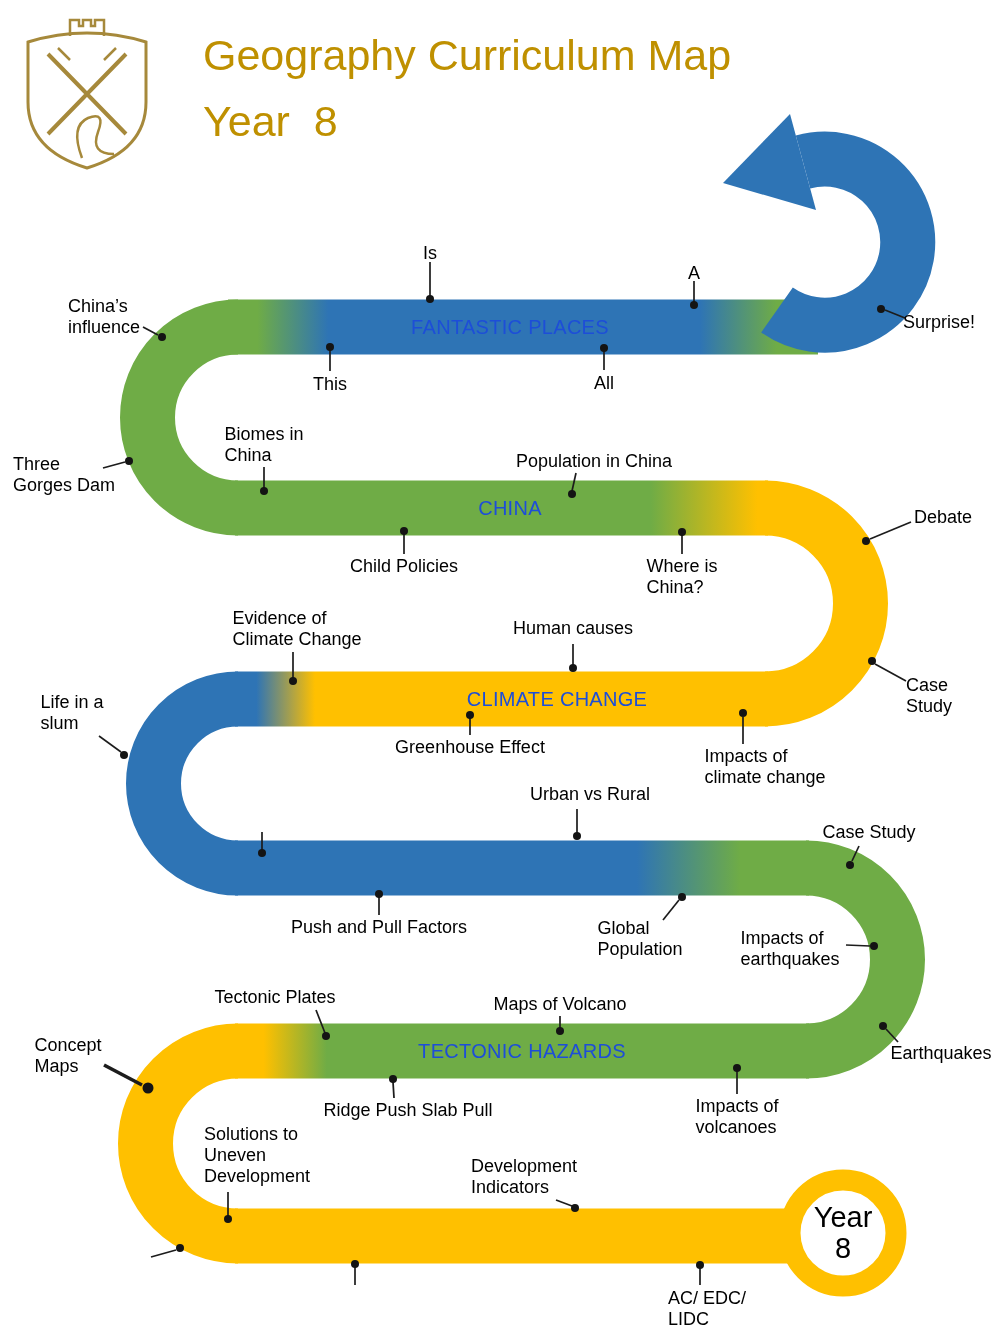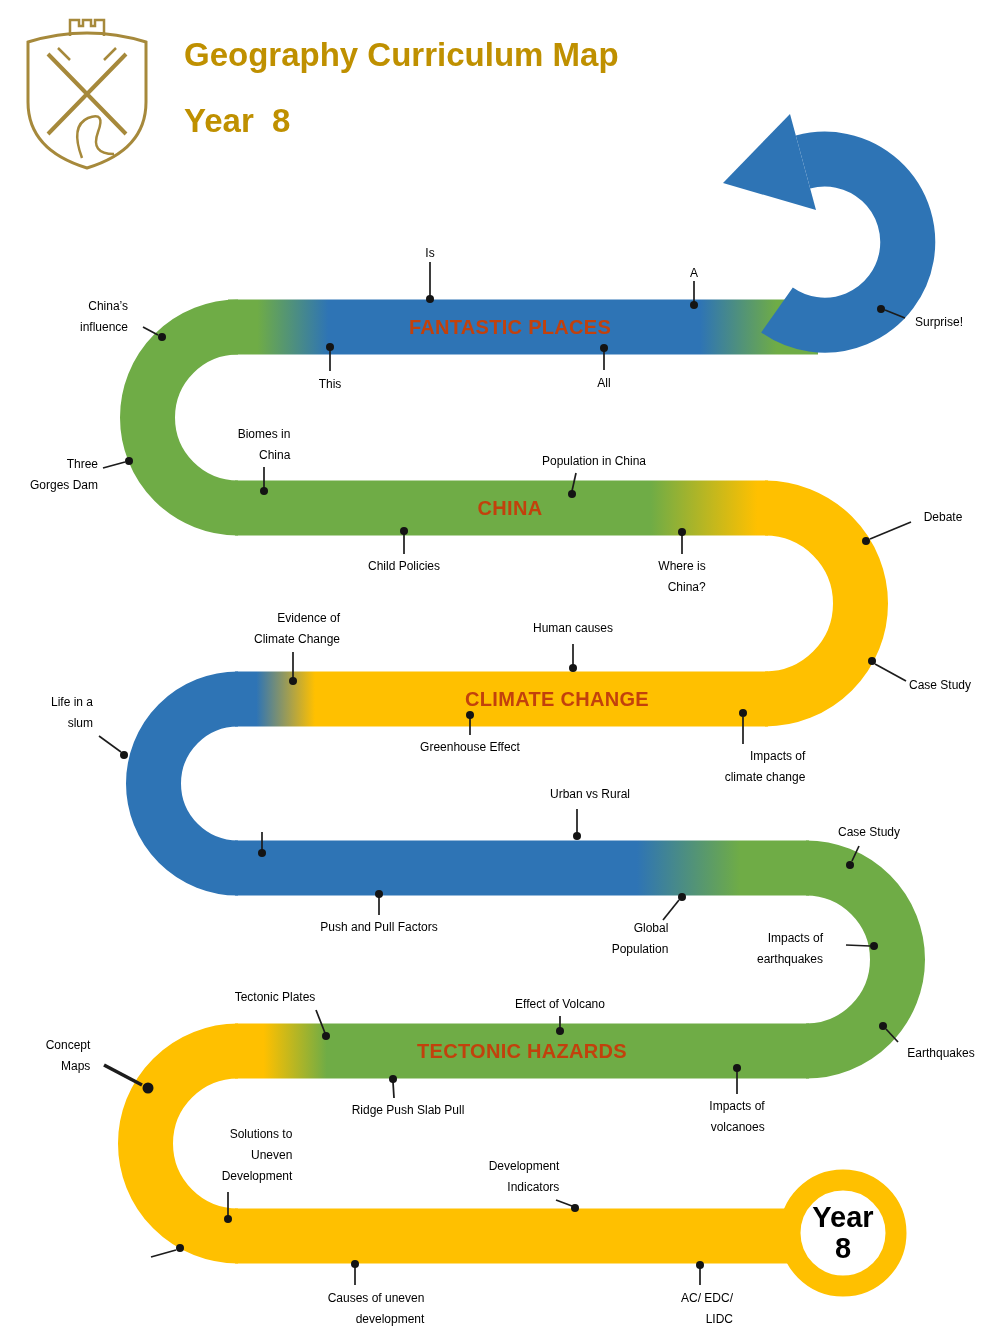--- a/index.html
+++ b/index.html
@@ -17,29 +17,29 @@
   .st-green{stroke:var(--green,#6FAC46)}
   .st-yellow{stroke:var(--yellow,#FFC000)}
   .f-blue{fill:var(--blue,#2E74B5)}
   .gs-blue{stop-color:var(--blue,#2E74B5)}
   .gs-green{stop-color:var(--green,#6FAC46)}
   .gs-yellow{stop-color:var(--yellow,#FFC000)}
   .badge-ring{fill:#fff;stroke:var(--yellow,#FFC000);stroke-width:21}
   .ldr{stroke:#1c1c1c;stroke-width:1.7;fill:none}
   .ldr.thick{stroke-width:3.6}
   .dot{fill:#141414}
-  .hdr-line{position:absolute;left:184px;color:var(--title-gold,#BF9000);
-            font-weight:bold;font-size:33px;line-height:50px;white-space:pre}
+  .hdr-line{position:absolute;left:203px;color:var(--title-gold,#BF9000);
+            font-weight:normal;font-size:43px;line-height:50px;white-space:pre}
   .crest{position:absolute;left:12px;top:8px}
-  .band-title{position:absolute;transform:translate(-50%,-50%);color:#c2410c;
-              font-weight:bold;font-size:20px;letter-spacing:.3px;white-space:nowrap}
-  .callout{position:absolute;transform:translateX(-50%);font-size:12px;
-           line-height:21px;text-align:right;white-space:pre-line}
+  .band-title{position:absolute;transform:translate(-50%,-50%);color:#1d4ed8;
+              font-weight:normal;font-size:20px;letter-spacing:.3px;white-space:nowrap}
+  .callout{position:absolute;transform:translateX(-50%);font-size:18px;
+           line-height:21px;text-align:left;white-space:pre-line}
   .badge-text{position:absolute;left:843px;top:1233px;transform:translate(-50%,-50%);
-              text-align:center;font-weight:bold;font-size:29px;line-height:31px;color:#000}
+              text-align:center;font-weight:normal;font-size:29px;line-height:31px;color:#000}
 </style>
 </head>
 <body>
 
 <div class="stage">
 
   <svg class="snake" width="1008" height="1344" viewBox="0 0 1008 1344">
     <defs>
       <linearGradient id="g1" gradientUnits="userSpaceOnUse" x1="228" y1="0" x2="818" y2="0">
         <stop offset="0" stop-color="#6FAC46" class="gs-green"></stop>
@@ -288,35 +288,33 @@
 
   <div class="callout" style="left:590px;top:784px">Urban vs Rural</div>
   <div class="callout" style="left:869px;top:822px">Case Study</div>
   <div class="callout" style="left:379px;top:917px">Push and Pull Factors</div>
   <div class="callout" style="left:640px;top:918px">Global
 Population</div>
   <div class="callout" style="left:790px;top:928px">Impacts of
 earthquakes</div>
 
   <div class="callout" style="left:275px;top:987px">Tectonic Plates</div>
-  <div class="callout" style="left:560px;top:994px">Effect of Volcano</div>
+  <div class="callout" style="left:560px;top:994px">Maps of Volcano</div>
   <div class="callout" style="left:68px;top:1035px">Concept
 Maps</div>
   <div class="callout" style="left:408px;top:1100px">Ridge Push Slab Pull</div>
   <div class="callout" style="left:737px;top:1096px">Impacts of
 volcanoes</div>
   <div class="callout" style="left:941px;top:1043px">Earthquakes</div>
 
   <div class="callout" style="left:257px;top:1124px">Solutions to
 Uneven
 Development</div>
   <div class="callout" style="left:524px;top:1156px">Development
 Indicators</div>
-  <div class="callout" style="left:376px;top:1288px">Causes of uneven
-development</div>
   <div class="callout" style="left:707px;top:1288px">AC/ EDC/
 LIDC</div>
 
   <div class="badge-text">
     <div>Year</div>
     <div>8</div>
   </div>
 
 </div>
 

